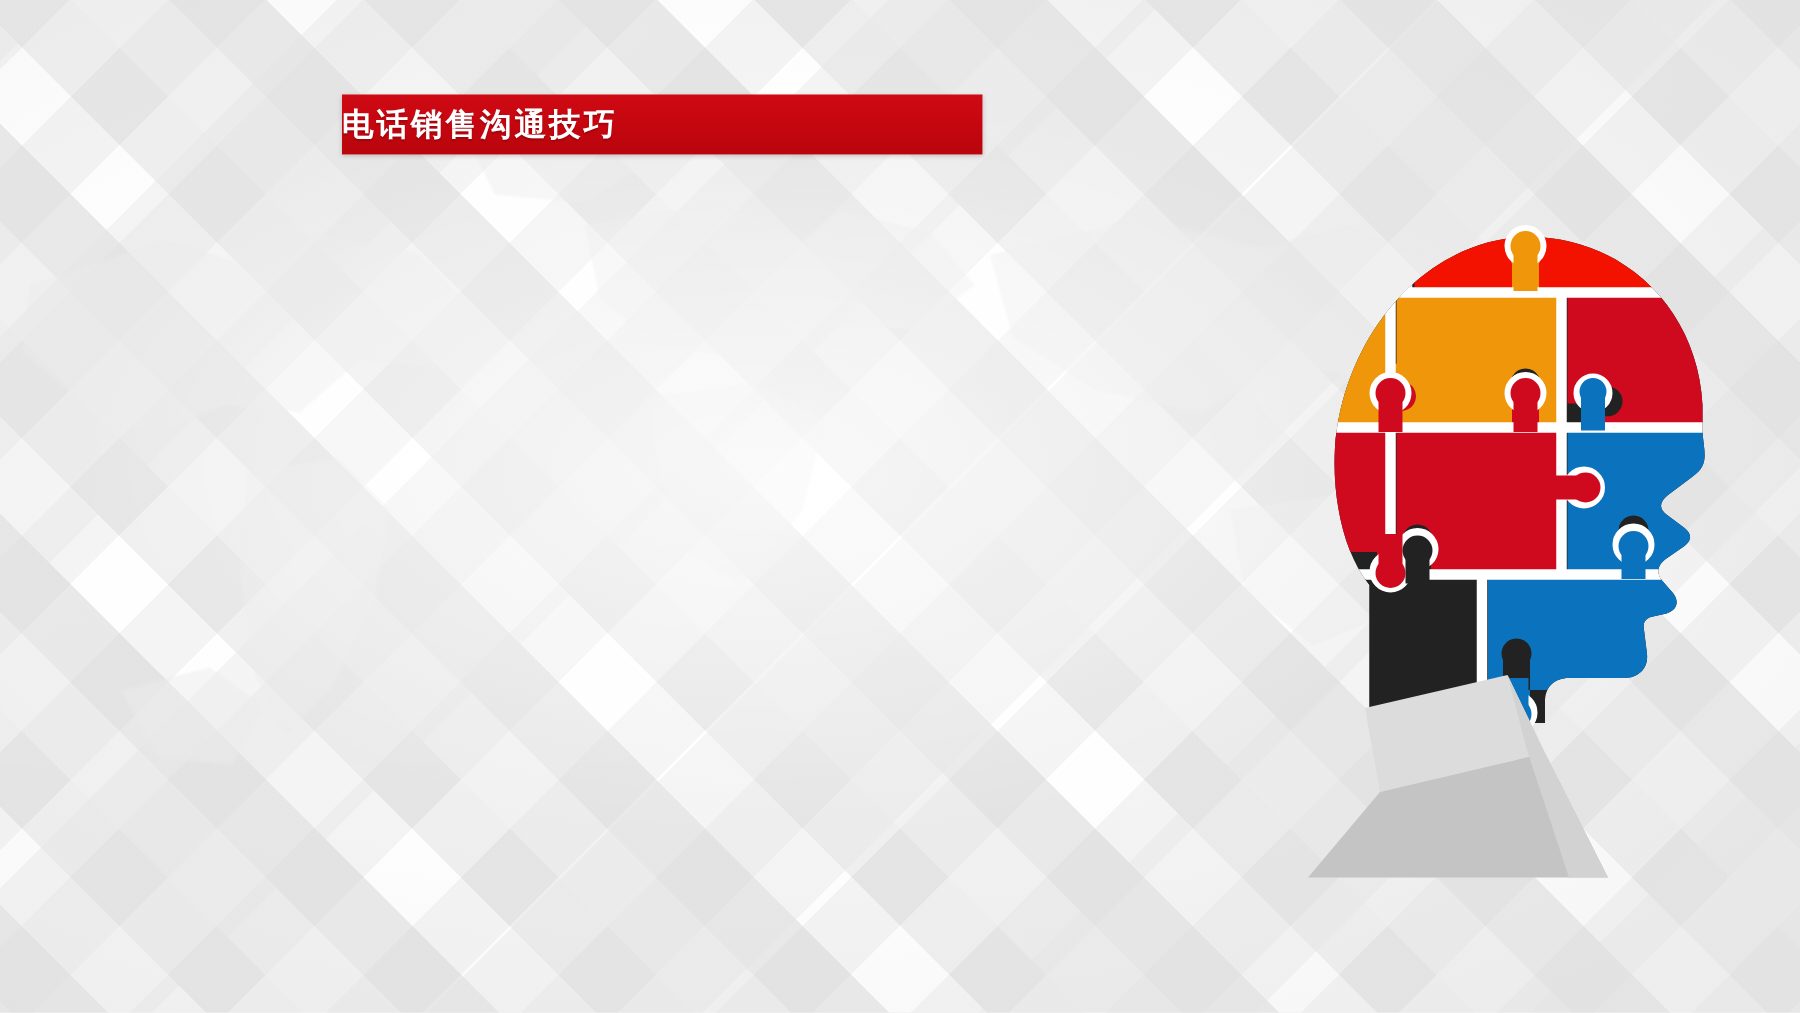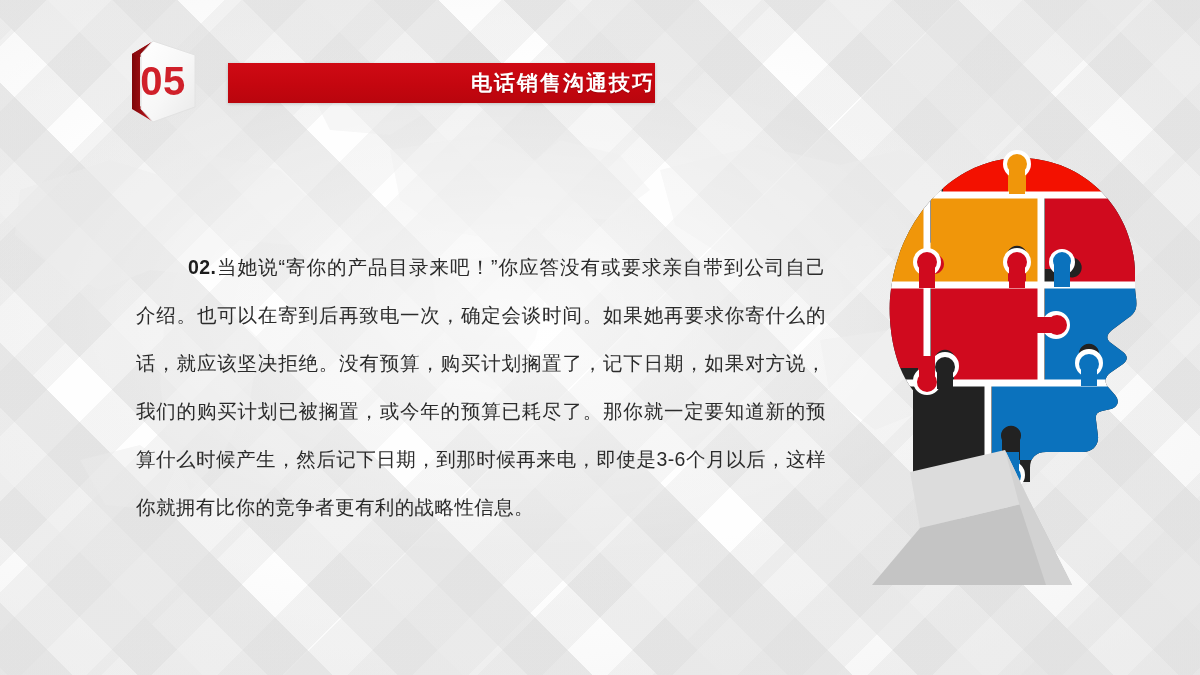--- a/index.html
+++ b/index.html
@@ -56,21 +56,21 @@
     position:absolute;left:0;top:0;width:108px;height:102px;
     display:flex;align-items:center;justify-content:center;
     font-size:40px;font-weight:bold;color:#d0202a;
     letter-spacing:.5px;padding-left:14px;box-sizing:border-box;
     font-family:"Liberation Sans","DejaVu Sans",sans-serif;
   }
   .title-banner{
     position:absolute;left:228px;top:63px;width:427px;height:40px;
     background:linear-gradient(180deg,#cf0a14 0%,#c4060f 55%,#b9050d 100%);
     box-shadow:0 1px 3px rgba(0,0,0,.18);
-    display:flex;align-items:center;justify-content:flex-end;
+    display:flex;align-items:center;justify-content:flex-start;
   }
   .title-banner .tb-text{
     color:#ffffff;font-size:21px;font-weight:bold;letter-spacing:2px;
     text-shadow:0 1px 1px rgba(0,0,0,.18);
   }
 
   
   .body-copy{
     position:absolute;left:136px;top:243px;width:690px;
     color:#2b2b2b;font-size:19.5px;line-height:48px;
@@ -109,51 +109,26 @@
       <path d="M860,300 L930,290 L975,320 L965,370 L915,390 L870,355 Z"></path>
       <path d="M355,60 L430,45 L470,70 L430,95 L370,90 Z"></path>
       <path d="M120,420 L180,405 L215,430 L195,470 L145,465 Z"></path>
     </g>
   </svg>
 
   <div class="bg-vignette"></div>
 
   <div class="header">
 
-    <div class="hex-badge">
-      <svg width="108" height="102" viewBox="0 0 108 102">
-        <defs>
-          <linearGradient id="hexFace" x1="0" y1="0" x2="1" y2="1">
-            <stop offset="0%" stop-color="#ffffff"></stop>
-            <stop offset="55%" stop-color="#f7f7f7"></stop>
-            <stop offset="100%" stop-color="#e9e9e9"></stop>
-          </linearGradient>
-          <linearGradient id="hexBevel" x1="0" y1="0" x2="1" y2="0">
-            <stop offset="0%" stop-color="#7d0508"></stop>
-            <stop offset="55%" stop-color="#a31015"></stop>
-            <stop offset="100%" stop-color="#c0171c"></stop>
-          </linearGradient>
-        </defs>
-
-        <path d="M30,24 L50,12 L50,20 L38,27 L38,76 L50,83 L50,91 L30,79 Z" fill="url(#hexBevel)"></path>
-        <path d="M30,24 L50,12 L50,20 L38,27 Z" fill="#8f0c10"></path>
-
-        <path d="M51,11 L93,25 L93,77 L51,92 L39,79 L39,24 Z" fill="url(#hexFace)" stroke="#e2e2e2" stroke-width="1"></path>
-      </svg>
-      <div class="hex-num">05</div>
-    </div>
 
     <div class="title-banner">
       <span class="tb-text">电话销售沟通技巧</span>
     </div>
   </div>
 
-  <div class="body-copy">
-    <span class="indent"></span><span class="num">02.</span><span>当她说“寄你的产品目录来吧！”你应答没有或要求亲自带到公司自己介绍。也可以在寄到后再致电一次，确定会谈时间。如果她再要求你寄什么的话，就应该坚决拒绝。没有预算，购买计划搁置了，记下日期，如果对方说，我们的购买计划已被搁置，或今年的预算已耗尽了。那你就一定要知道新的预算什么时候产生，然后记下日期，到那时候再来电，即使是3-6个月以后，这样你就拥有比你的竞争者更有利的战略性信息。</span>
-  </div>
 
   <div class="head-art">
     <svg viewBox="0 0 360 480" width="360" height="480">
       <defs>
         <clipPath id="headClip">
 
           <path d="M180,28
                    C242,28 292,76 295,140
                    L295,158
                    C296,172 300,180 288,188

